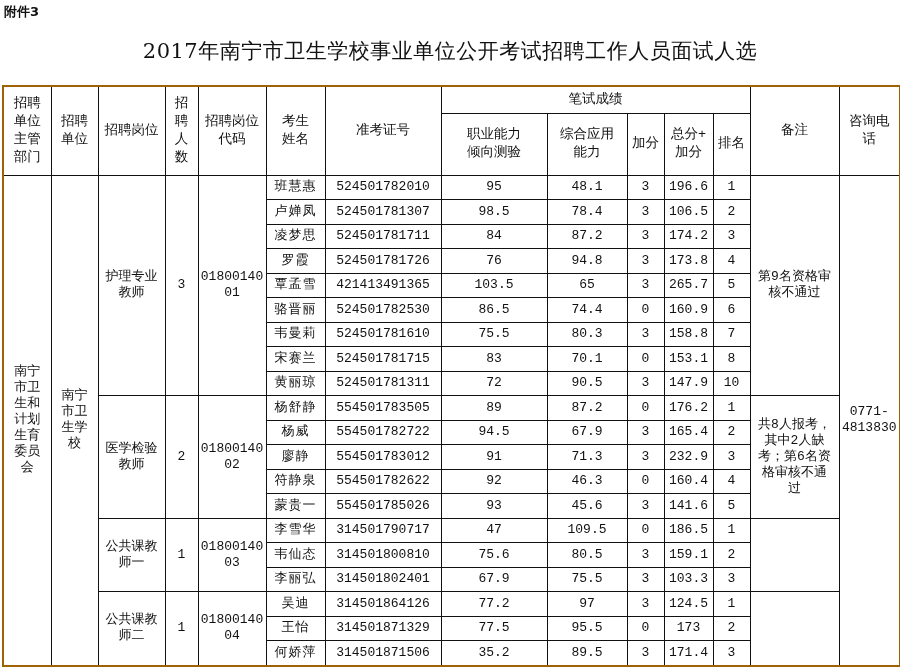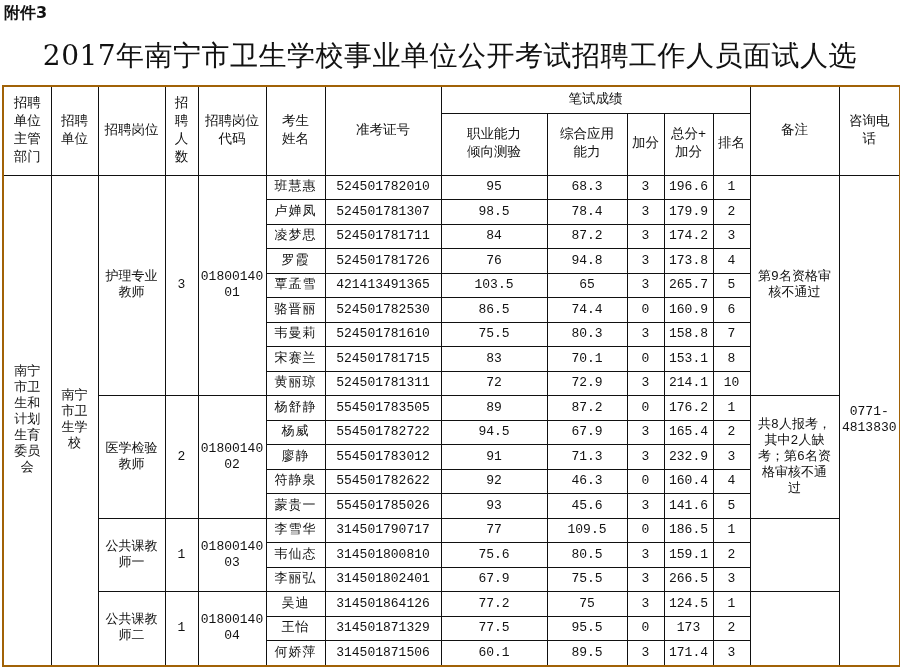--- a/index.html
+++ b/index.html
@@ -1,20 +1,20 @@
 <!DOCTYPE html>
 <html><head>
 <meta charset="utf-8">
 <style>
   html, body { margin:0; padding:0; background:#fff; }
   body { width:900px; height:670px; position:relative; overflow:hidden;
          font-family:"DejaVu Serif","Liberation Serif",serif; color:#111; }
   .attach { position:absolute; left:4px; top:3px; font-family:"DejaVu Sans","Liberation Sans",sans-serif;
-            font-weight:bold; font-size:16px; }
-  .title { position:absolute; left:0; top:37px; width:900px; text-align:center; font-size:28px; letter-spacing:0.5px; }
+            font-weight:bold; font-size:13px; }
+  .title { position:absolute; left:0; top:37px; width:900px; text-align:center; font-size:21px; letter-spacing:0.5px; }
   table { position:absolute; left:2px; top:85px; border-collapse:collapse; table-layout:fixed; width:897px; }
   td, th { border:1px solid #111; text-align:center; vertical-align:middle; font-weight:normal;
            font-size:13px; line-height:16px; padding:0; overflow:hidden; }
   table { border:2px solid #a16207;font-family:Liberation Mono, monospace; }
   thead th { font-size:13.5px; line-height:18px; }
   tbody td { height:23.5px; }
   .num { font-size:13px; }
   .cjk { letter-spacing:1px;margin-left:24px; }
 </style>
 </head>
@@ -64,34 +64,34 @@
   <tbody id="tbody">
       <tr>
         <td rowspan="20">南宁<br>市卫<br>生和<br>计划<br>生育<br>委员<br>会</td>
         <td rowspan="20">南宁<br>市卫<br>生学<br>校</td>
         <td rowspan="9">护理专业<br>教师</td>
         <td rowspan="9" class="num">3</td>
         <td rowspan="9" class="num">01800140<br>01</td>
         <td class="cjk">班慧惠</td>
         <td class="num">524501782010</td>
         <td class="num">95</td>
-        <td class="num">68.3</td>
+        <td class="num">48.1</td>
         <td class="num">3</td>
         <td class="num">196.6</td>
         <td class="num">1</td>
         <td rowspan="9">第9名资格审<br>核不通过</td>
         <td rowspan="20">0771-<br>4813830</td>
       </tr>
       <tr>
         <td class="cjk">卢婵凤</td>
         <td class="num">524501781307</td>
         <td class="num">98.5</td>
         <td class="num">78.4</td>
         <td class="num">3</td>
-        <td class="num">179.9</td>
+        <td class="num">106.5</td>
         <td class="num">2</td>
       </tr>
       <tr>
         <td class="cjk">凌梦思</td>
         <td class="num">524501781711</td>
         <td class="num">84</td>
         <td class="num">87.2</td>
         <td class="num">3</td>
         <td class="num">174.2</td>
         <td class="num">3</td>
@@ -138,23 +138,23 @@
         <td class="num">83</td>
         <td class="num">70.1</td>
         <td class="num">0</td>
         <td class="num">153.1</td>
         <td class="num">8</td>
       </tr>
       <tr>
         <td class="cjk">黄丽琼</td>
         <td class="num">524501781311</td>
         <td class="num">72</td>
-        <td class="num">72.9</td>
-        <td class="num">3</td>
-        <td class="num">214.1</td>
+        <td class="num">90.5</td>
+        <td class="num">3</td>
+        <td class="num">147.9</td>
         <td class="num">10</td>
       </tr>
       <tr>
         <td rowspan="5">医学检验<br>教师</td>
         <td rowspan="5" class="num">2</td>
         <td rowspan="5" class="num">01800140<br>02</td>
         <td class="cjk">杨舒静</td>
         <td class="num">554501783505</td>
         <td class="num">89</td>
         <td class="num">87.2</td>
@@ -198,21 +198,21 @@
         <td class="num">3</td>
         <td class="num">141.6</td>
         <td class="num">5</td>
       </tr>
       <tr>
         <td rowspan="3">公共课教<br>师一</td>
         <td rowspan="3" class="num">1</td>
         <td rowspan="3" class="num">01800140<br>03</td>
         <td class="cjk">李雪华</td>
         <td class="num">314501790717</td>
-        <td class="num">77</td>
+        <td class="num">47</td>
         <td class="num">109.5</td>
         <td class="num">0</td>
         <td class="num">186.5</td>
         <td class="num">1</td>
         <td rowspan="3"></td>
       </tr>
       <tr>
         <td class="cjk">韦仙态</td>
         <td class="num">314501800810</td>
         <td class="num">75.6</td>
@@ -220,48 +220,48 @@
         <td class="num">3</td>
         <td class="num">159.1</td>
         <td class="num">2</td>
       </tr>
       <tr>
         <td class="cjk">李丽弘</td>
         <td class="num">314501802401</td>
         <td class="num">67.9</td>
         <td class="num">75.5</td>
         <td class="num">3</td>
-        <td class="num">266.5</td>
+        <td class="num">103.3</td>
         <td class="num">3</td>
       </tr>
       <tr>
         <td rowspan="3">公共课教<br>师二</td>
         <td rowspan="3" class="num">1</td>
         <td rowspan="3" class="num">01800140<br>04</td>
         <td class="cjk">吴迪</td>
         <td class="num">314501864126</td>
         <td class="num">77.2</td>
-        <td class="num">75</td>
+        <td class="num">97</td>
         <td class="num">3</td>
         <td class="num">124.5</td>
         <td class="num">1</td>
         <td rowspan="3"></td>
       </tr>
       <tr>
         <td class="cjk">王怡</td>
         <td class="num">314501871329</td>
         <td class="num">77.5</td>
         <td class="num">95.5</td>
         <td class="num">0</td>
         <td class="num">173</td>
         <td class="num">2</td>
       </tr>
       <tr>
         <td class="cjk">何娇萍</td>
         <td class="num">314501871506</td>
-        <td class="num">60.1</td>
+        <td class="num">35.2</td>
         <td class="num">89.5</td>
         <td class="num">3</td>
         <td class="num">171.4</td>
         <td class="num">3</td>
       </tr>
     </tbody>
 </table>
 
 </body></html>

